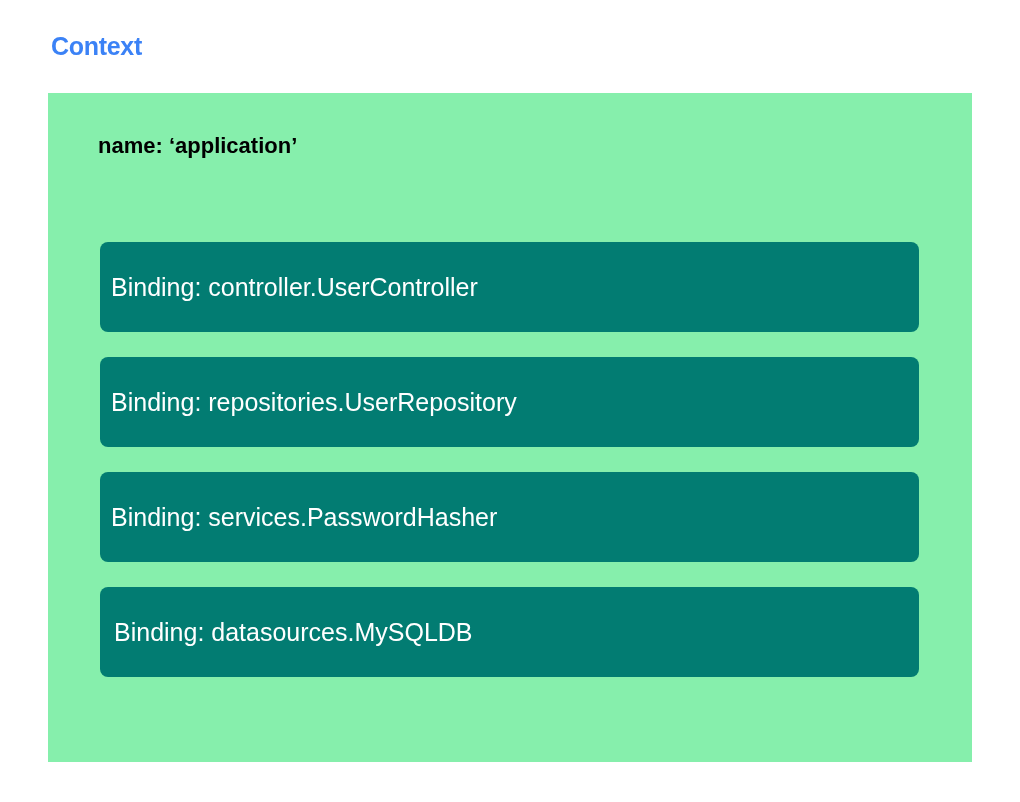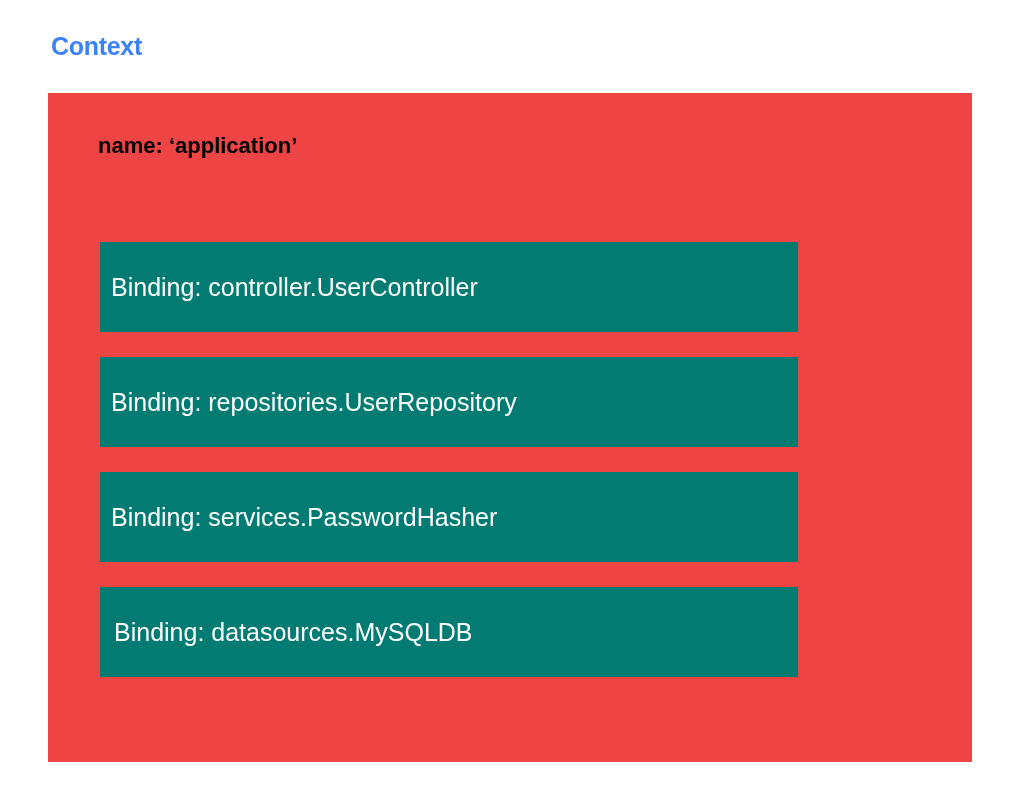--- a/index.html
+++ b/index.html
@@ -27,21 +27,21 @@
     line-height: 1.2;
     white-space: nowrap;
   }
 
   #context-box {
     position: absolute;
     left: 48px;
     top: 93px;
     width: 924px;
     height: 669px;
-    background: #ef4444;
+    background: #86efac;
     box-sizing: border-box;
   }
 
   #context-header {
     position: absolute;
     left: 50px;
     top: 39px;
     font-size: 22px;
     font-weight: bold;
     color: #000000;
@@ -53,28 +53,29 @@
   }
 
   #registry-list {
     position: absolute;
     left: 52px;
     top: 149px;
     width: 819px;
   }
 
   .binding-row {
-    width: 698px;
+    width: 819px;
     height: 90px;
     background: #027C72;
     margin-bottom: 25px;
     display: flex;
     align-items: center;
     box-sizing: border-box;
     padding-left: 11px;
+    border-radius: 8px;
   }
   .binding-row:last-child {
     margin-bottom: 0;
     padding-left: 14px;
   }
   .binding-label {
     font-size: 25px;
     font-weight: normal;
     color: #ffffff;
     line-height: 1.2;

